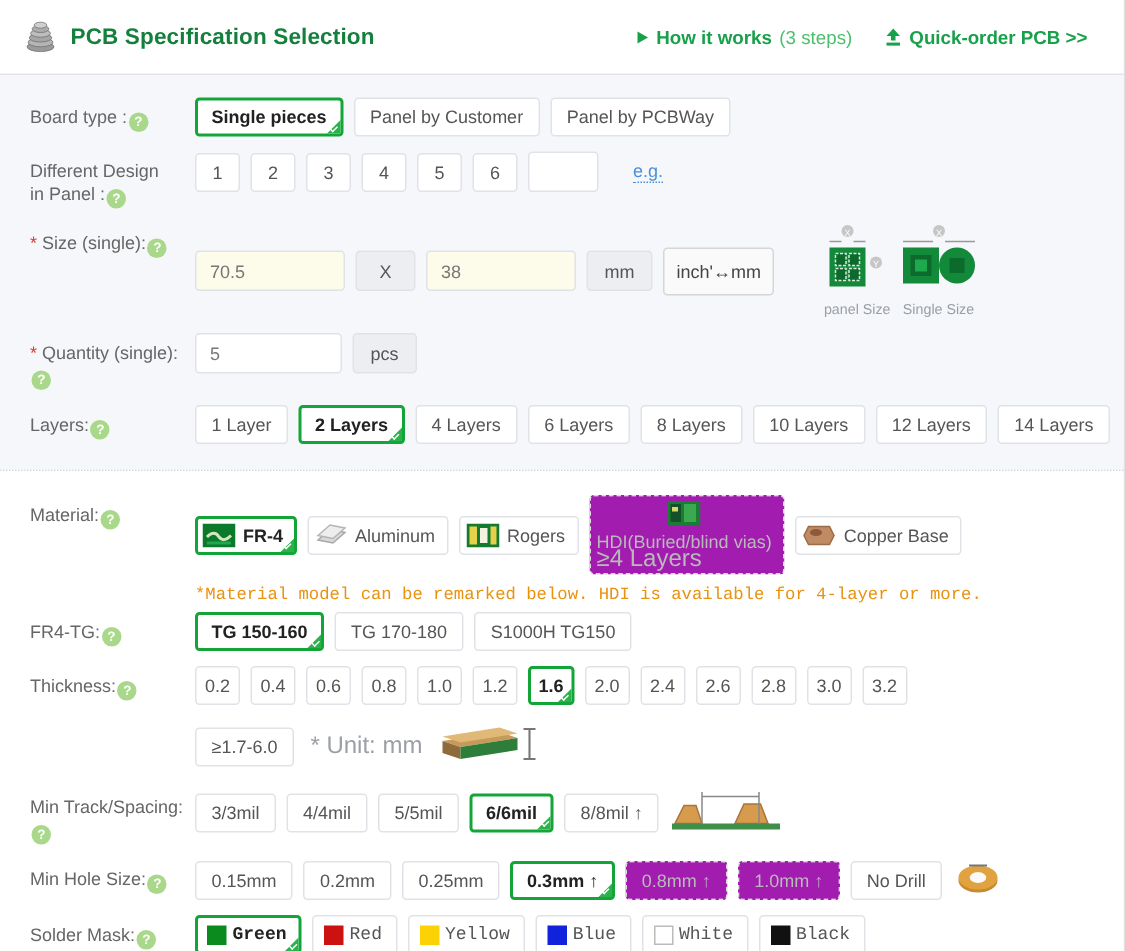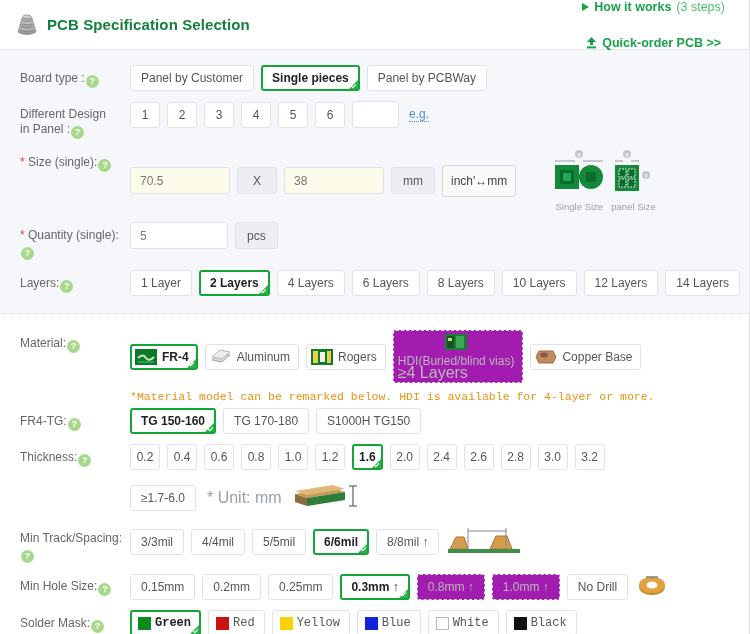--- a/index.html
+++ b/index.html
@@ -17,21 +17,21 @@
 
   
   .header {
     height: 50px; background: #fff;
     border-bottom: 1px solid #e4e4e4;
     display: flex; align-items: center; padding: 0 12px 0 16px;
   }
   .hdr-left { display: flex; align-items: center; gap: 9px; }
   .stack-icon { width: 22px; height: 22px; display: block; }
   .hdr-title { font-size: 15px; font-weight: bold; color: #15803d; letter-spacing: .1px; }
-  .hdr-right { margin-left: auto; display: flex; align-items: center; gap: 22px; padding-right: 12px; flex-direction: column; }
+  .hdr-right { margin-left: auto; display: flex; gap: 22px; padding-right: 12px; }
   .hdr-link { color: #18a04a; font-size: 12.5px; font-weight: bold; cursor: pointer;
               display: flex; align-items: center; gap: 5px; white-space: nowrap; }
   .hdr-link .sub { color: #4bbf6b; font-weight: normal; }
   .tri-icon { width: 0; height: 0; border-left: 7px solid #18a04a;
               border-top: 4.5px solid transparent; border-bottom: 4.5px solid transparent; }
   .up-icon { width: 11px; height: 12px; display: block; }
 
   
   .sec-top { background: #f5f7fa; padding: 10px 0 12px 0; }
   .sec-divider { border-top: 1px dotted #d3d8de; }
@@ -104,21 +104,21 @@
     height: 27px; min-width: 40px; padding: 0 11px; background: #eceef1;
     border: 1px solid #dfe3e8; border-radius: 3px;
     display: inline-flex; align-items: center; justify-content: center;
     font-size: 12px; color: #555;
   }
   .conv-btn {
     height: 32px; padding: 0 8px; background: #fafafa;
     border: 1px solid #d6d6d6; border-radius: 3px;
     display: inline-flex; align-items: center; font-size: 12px; color: #444; cursor: pointer;
   }
-  .eg-link { color: #4a90d9; font-size: 12px; border-bottom: 1px dotted #4a90d9; cursor: pointer; margin-left: 3px; }
+  .eg-link { color: #4a90d9; font-size: 12px; border-bottom: 1px dotted #4a90d9; cursor: pointer; margin-left: 16px; }
   .note { font-size: 11.5px; color: #e8920f; padding: 2px 0 0 20px; margin-left: 110px; font-family: Liberation Mono, monospace; }
   .unit-note { font-size: 16px; color: #9aa0a6; margin-left: 4px; }
   .size-figs { display: flex; align-items: flex-end; gap: 2px; margin-left: 26px; }
   .fig-cap { font-size: 9.5px; color: #9aa0a6; text-align: center; margin-top: 1px; }
 </style>
 </head>
 <body>
 
 <div class="page">
 
@@ -156,25 +156,25 @@
     </div>
   </div>
 
   <div class="sec-top">
 
     <div class="row">
       <div class="row-label">
         <span>Board type :</span><span class="help">?</span>
       </div>
       <div class="row-body">
-        <div class="opt">
-            <span>Panel by Customer</span>
-          </div>
         <div class="opt sel">
             <span>Single pieces</span>
+          </div>
+        <div class="opt">
+            <span>Panel by Customer</span>
           </div>
         <div class="opt">
             <span>Panel by PCBWay</span>
           </div>
       </div>
     </div>
 
     <div class="row">
       <div class="row-label">
         <span>Different Design</span><br>
@@ -209,50 +209,50 @@
         <span>Size (single):</span><span class="help">?</span>
       </div>
       <div class="row-body">
         <input class="txtin in-size" type="text" value="70.5" style="">
         <span class="unit-box">X</span>
         <input class="txtin in-size" type="text" value="38" style="">
         <span class="unit-box">mm</span>
         <span class="conv-btn">inch'↔mm</span>
 
         <div class="size-figs">
-          <div>
-            <svg width="60" height="48" viewBox="0 0 60 48">
-              <circle cx="30" cy="5" r="4" fill="#c6c6c6"></circle>
-                <text x="30" y="8" font-size="6" fill="#fff" text-anchor="middle">X</text>
-              <line x1="6" y1="12" x2="26" y2="12" stroke="#999" stroke-width="1"></line>
-              <line x1="34" y1="12" x2="54" y2="12" stroke="#999" stroke-width="1"></line>
-              <rect x="6" y="16" width="24" height="24" fill="#128a3a"></rect>
-              <rect x="11" y="21" width="14" height="14" fill="#0c6b2c"></rect>
-              <rect x="14" y="24" width="8" height="8" fill="#1da94c"></rect>
-              <circle cx="42" cy="28" r="12" fill="#128a3a"></circle>
-              <rect x="37" y="23" width="10" height="10" fill="#0c6b2c"></rect>
-            </svg>
-            <div class="fig-cap">Single Size</div>
-          </div>
           <div>
             <svg width="42" height="48" viewBox="0 0 42 48">
               <circle cx="16" cy="5" r="4" fill="#c6c6c6"></circle>
                 <text x="16" y="8" font-size="6" fill="#fff" text-anchor="middle">X</text>
               <line x1="4" y1="12" x2="12" y2="12" stroke="#999" stroke-width="1"></line>
               <line x1="20" y1="12" x2="28" y2="12" stroke="#999" stroke-width="1"></line>
               <rect x="4" y="16" width="24" height="26" fill="#128a3a"></rect>
               <rect x="8" y="20" width="7" height="8" fill="#0c6b2c" stroke="#dfe8df" stroke-dasharray="2 1"></rect>
               <rect x="17" y="20" width="7" height="8" fill="#0c6b2c" stroke="#dfe8df" stroke-dasharray="2 1"></rect>
               <rect x="8" y="30" width="7" height="8" fill="#0c6b2c" stroke="#dfe8df" stroke-dasharray="2 1"></rect>
               <rect x="17" y="30" width="7" height="8" fill="#0c6b2c" stroke="#dfe8df" stroke-dasharray="2 1"></rect>
               <circle cx="35" cy="26" r="4" fill="#c6c6c6"></circle>
                 <text x="35" y="29" font-size="6" fill="#fff" text-anchor="middle">Y</text>
             </svg>
             <div class="fig-cap">panel Size</div>
           </div>
+          <div>
+            <svg width="60" height="48" viewBox="0 0 60 48">
+              <circle cx="30" cy="5" r="4" fill="#c6c6c6"></circle>
+                <text x="30" y="8" font-size="6" fill="#fff" text-anchor="middle">X</text>
+              <line x1="6" y1="12" x2="26" y2="12" stroke="#999" stroke-width="1"></line>
+              <line x1="34" y1="12" x2="54" y2="12" stroke="#999" stroke-width="1"></line>
+              <rect x="6" y="16" width="24" height="24" fill="#128a3a"></rect>
+              <rect x="11" y="21" width="14" height="14" fill="#0c6b2c"></rect>
+              <rect x="14" y="24" width="8" height="8" fill="#1da94c"></rect>
+              <circle cx="42" cy="28" r="12" fill="#128a3a"></circle>
+              <rect x="37" y="23" width="10" height="10" fill="#0c6b2c"></rect>
+            </svg>
+            <div class="fig-cap">Single Size</div>
+          </div>
         </div>
       </div>
     </div>
 
     <div class="row">
       <div class="row-label req">
         <span>Quantity (single):</span><span class="help">?</span>
       </div>
       <div class="row-body">
         <input class="txtin plain in-qty" type="text" value="5" style="">

